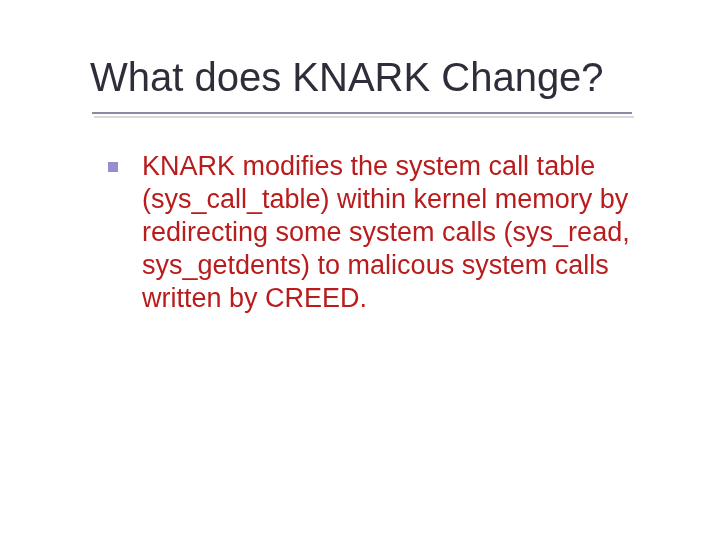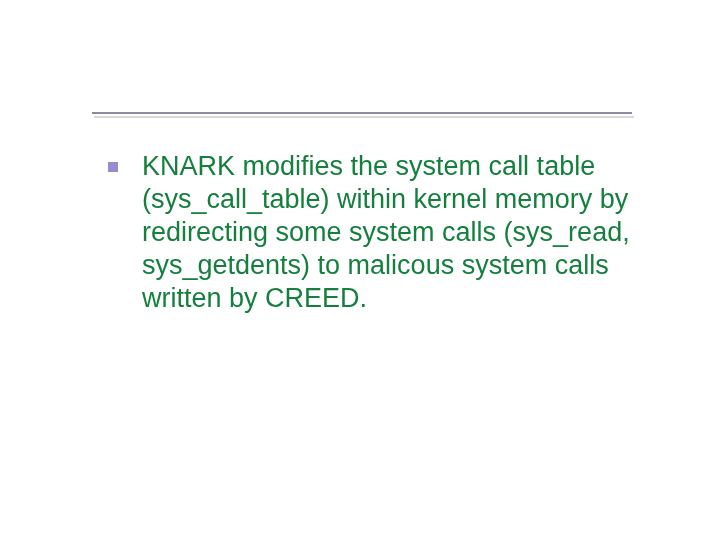--- a/index.html
+++ b/index.html
@@ -47,21 +47,21 @@
     height: 2px;
     background: #d9d9d9;
   }
   .body {
     position: absolute;
     left: 108px;
     top: 150px;
     width: 540px;
     font-size: 27px;
     line-height: 1.22;
-    color: #15803d;
+    color: #b91c1c;
     font-family: Verdana, Geneva, sans-serif;
   }
   .item {
     position: relative;
     padding-left: 34px;
     margin-bottom: 4px;
   }
   .bullet {
     position: absolute;
     left: 0;
@@ -69,20 +69,21 @@
     width: 10px;
     height: 10px;
     background: #9a8bd0;
   }
 </style>
 </head>
 <body>
 
 <div class="slide">
 
+  <div class="title">What does KNARK Change?</div>
 
   <div class="title-underline">
     <div class="line-top"></div>
   </div>
   <div class="shadow-line"></div>
 
   <div class="body">
     <div class="item">
       <span class="bullet"></span>
       <span>KNARK modifies the system call table (sys_call_table) within kernel memory by redirecting some system calls (sys_read, sys_getdents) to malicous system calls written by CREED.</span>

